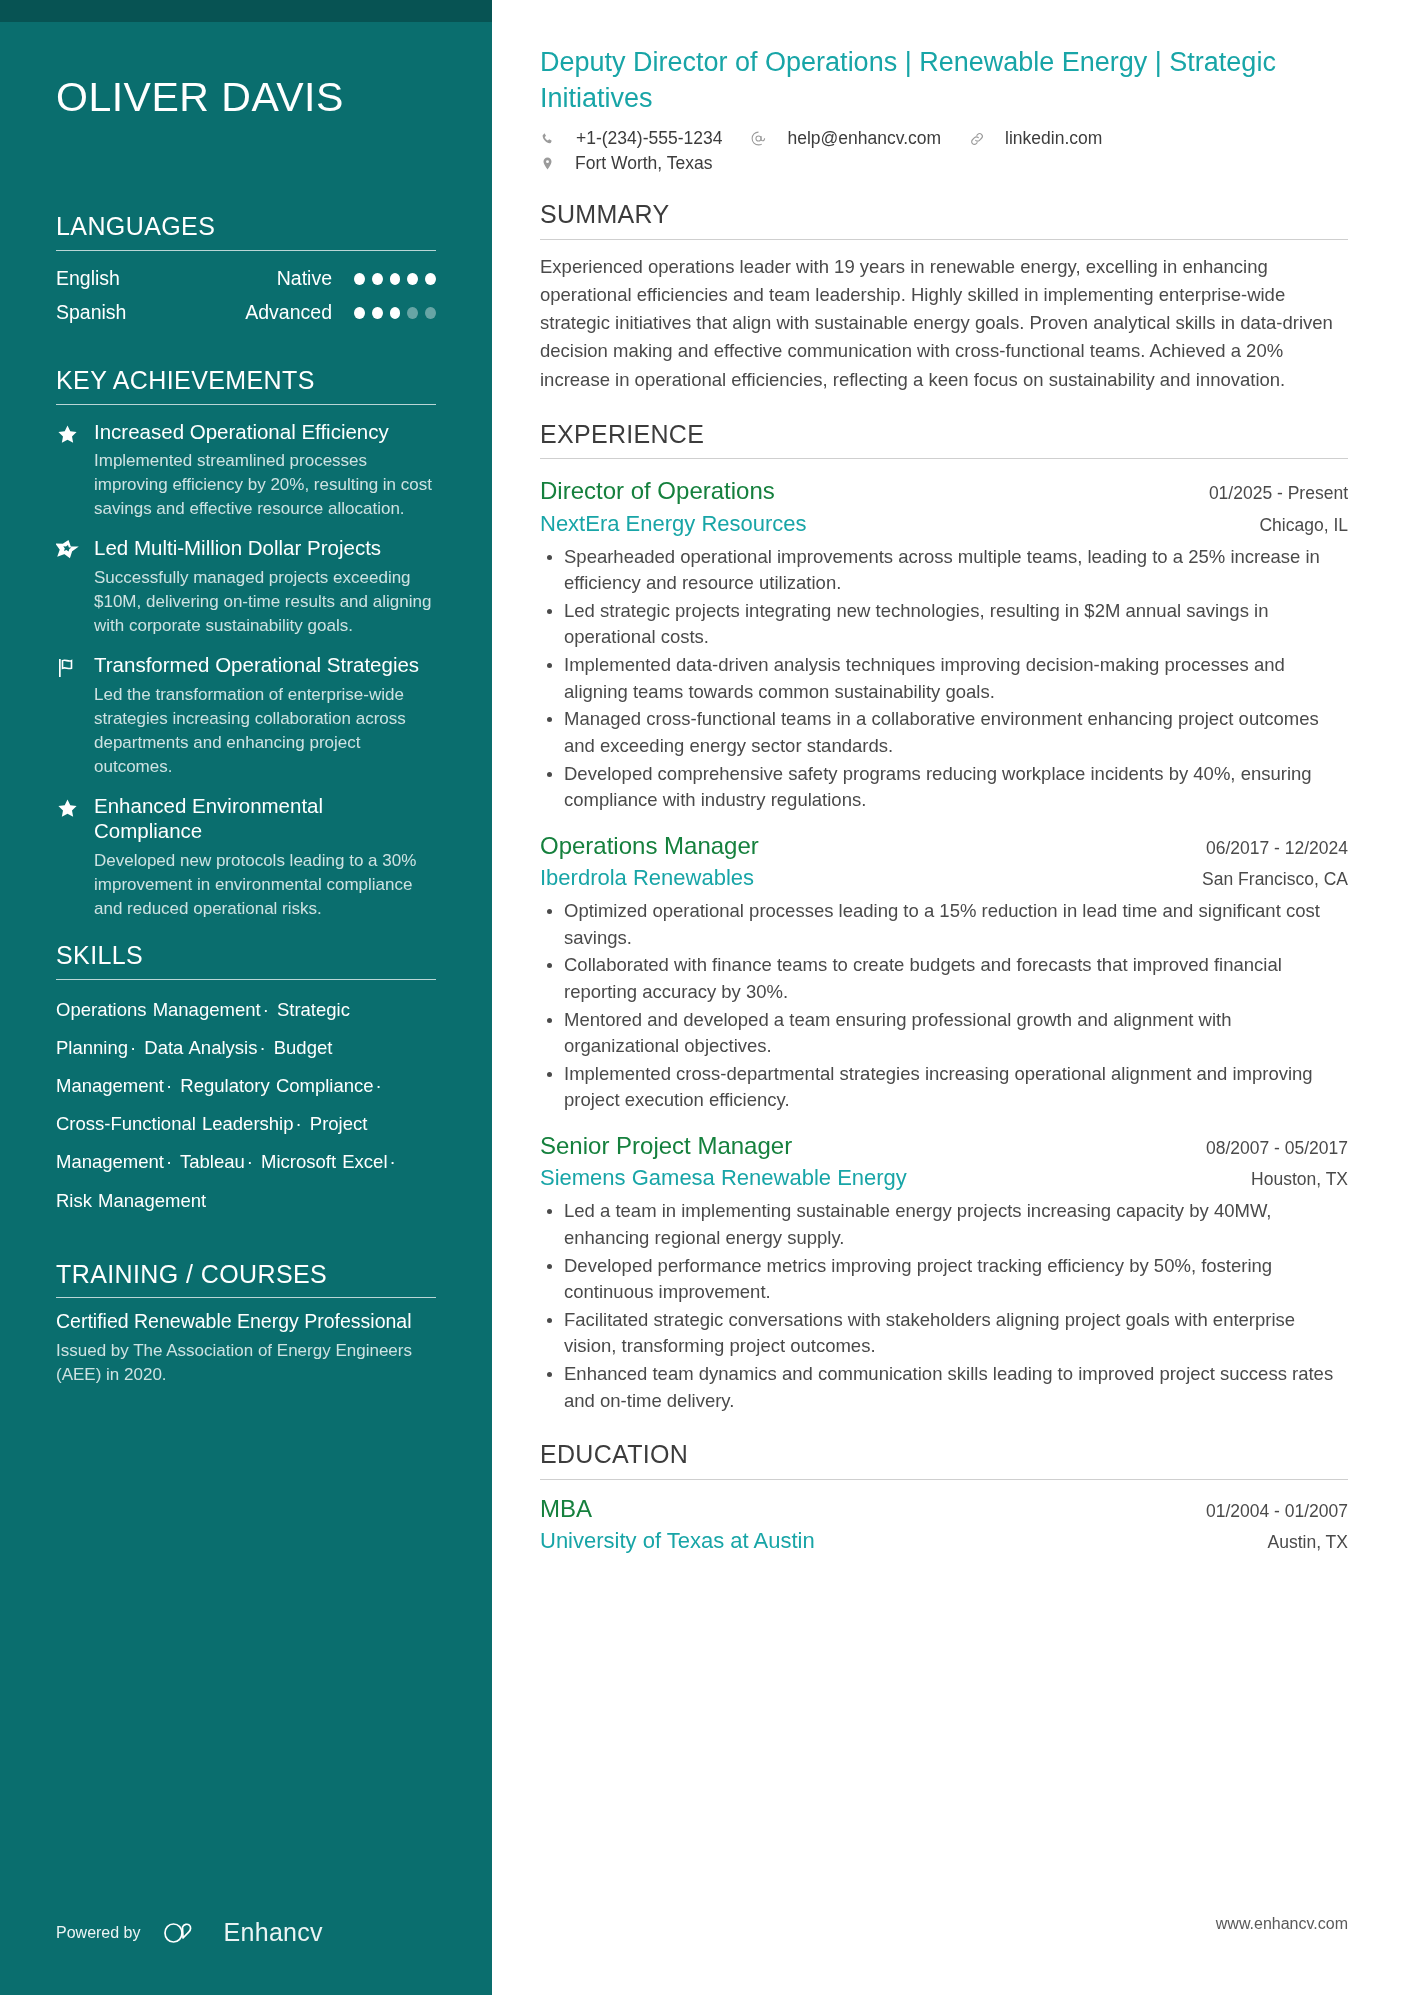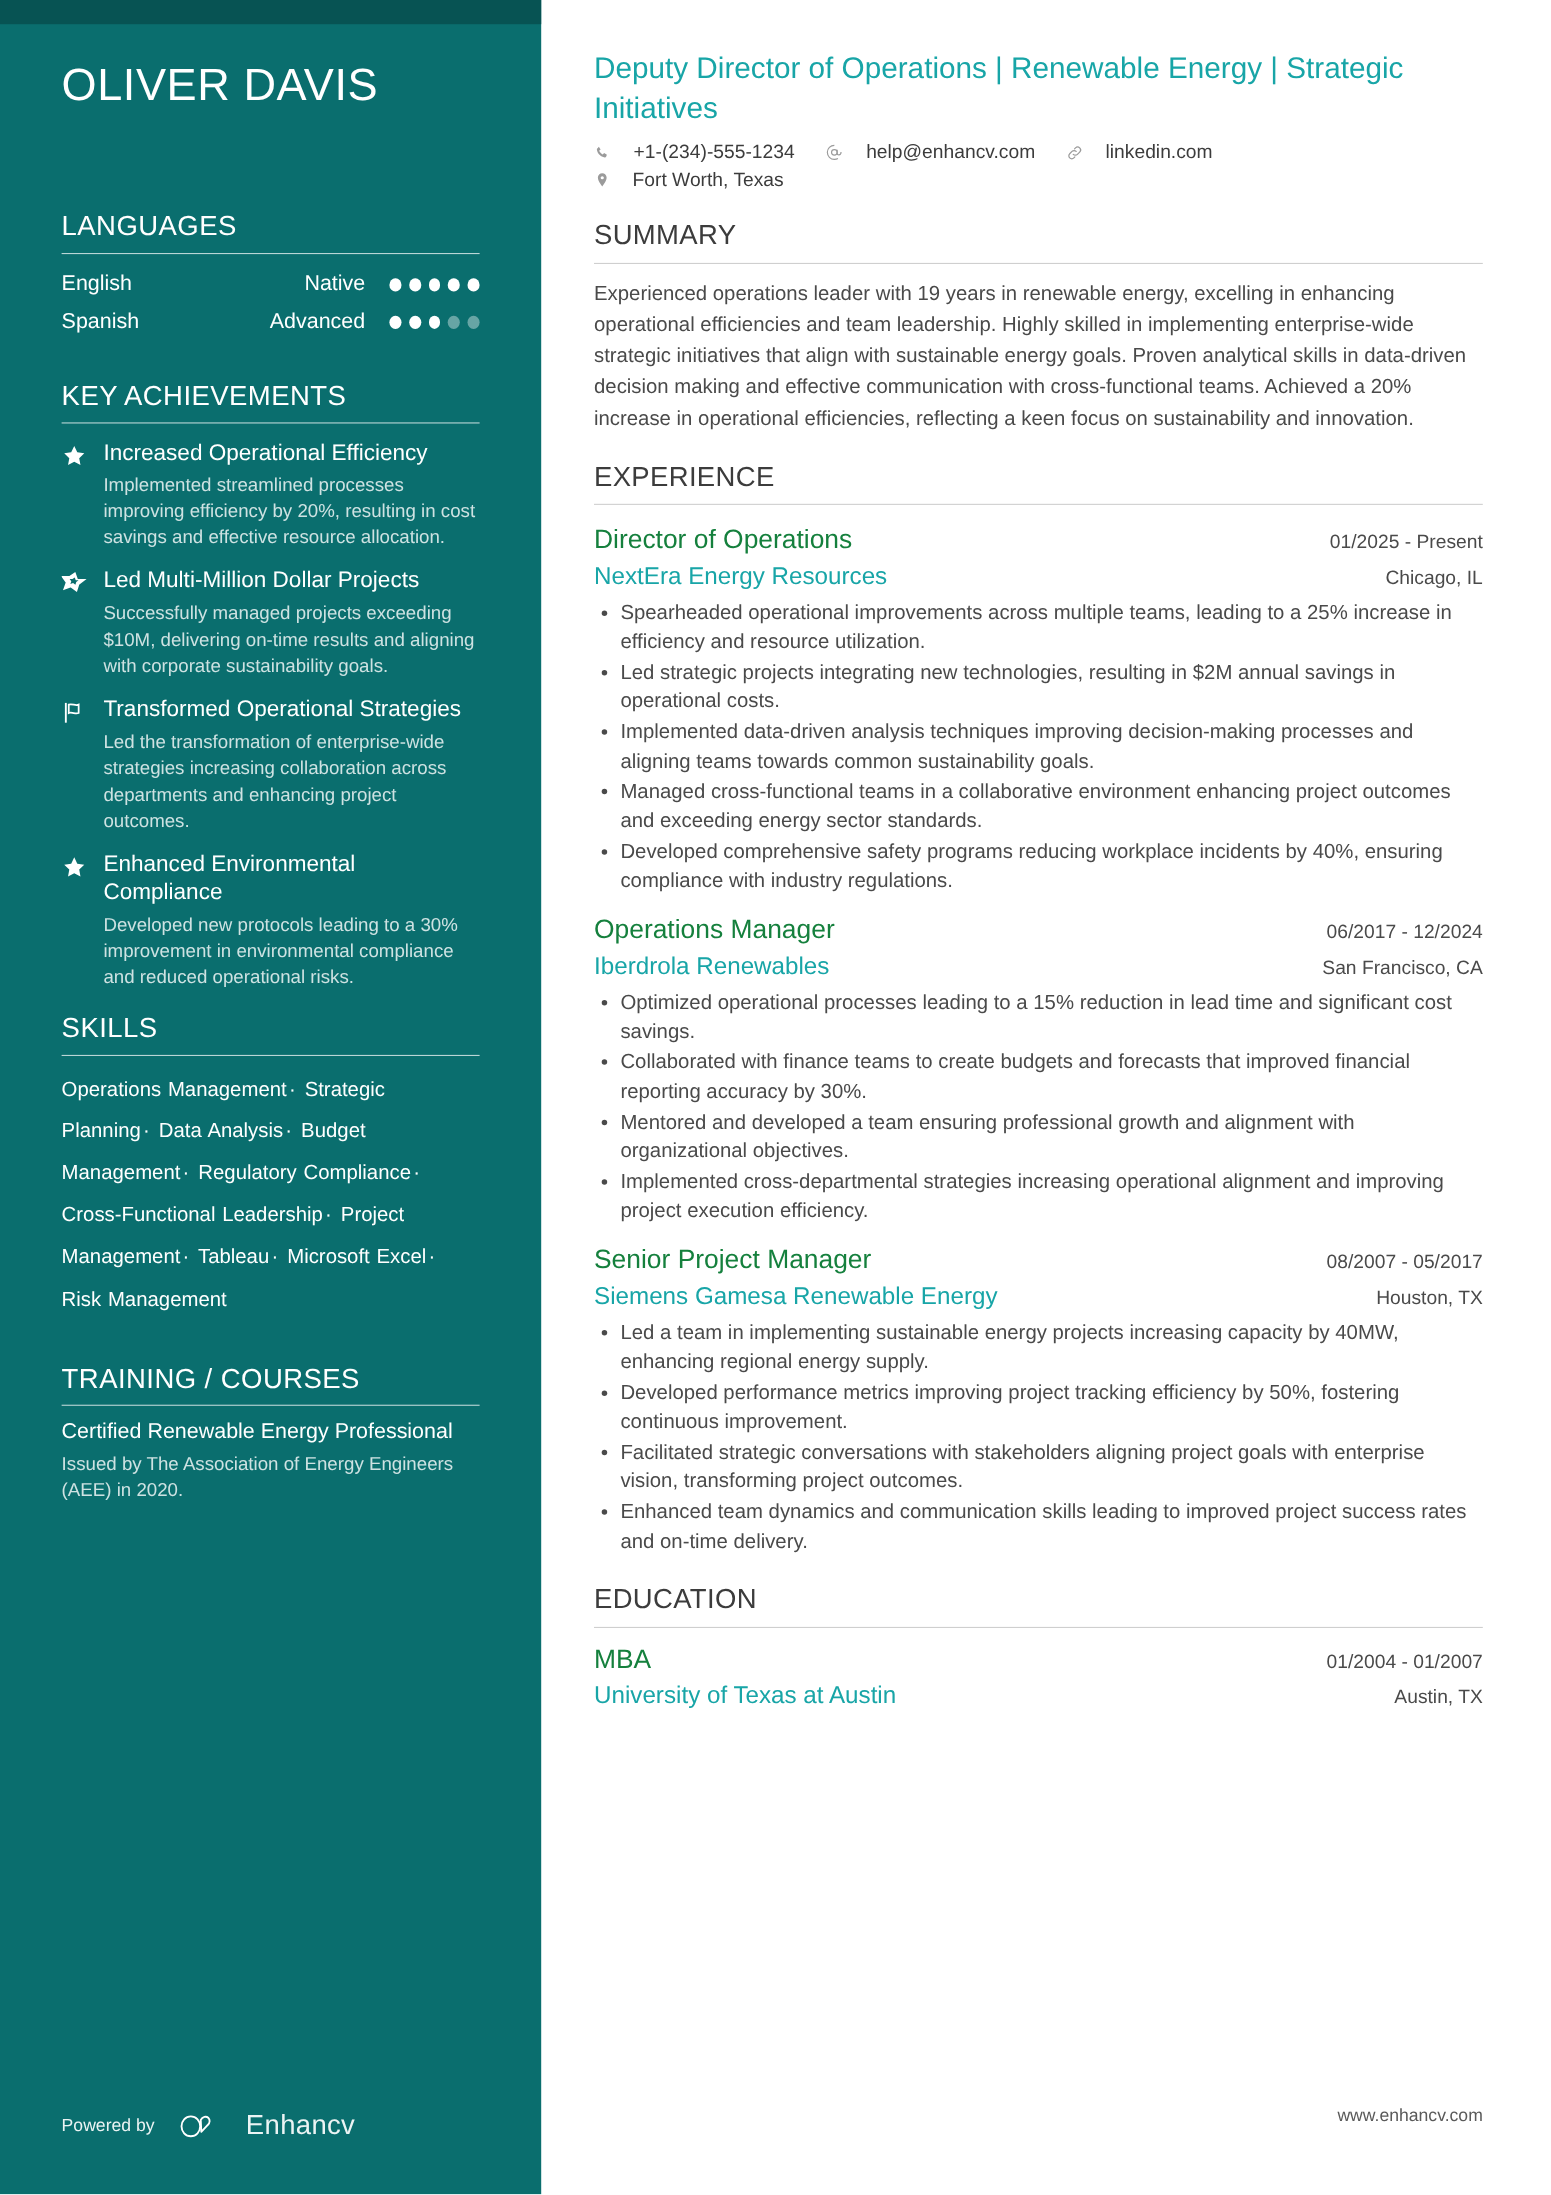--- a/index.html
+++ b/index.html
@@ -37,20 +37,21 @@
   }
 
   .name {
     font-size: 41px;
     font-weight: 400;
     letter-spacing: 0.5px;
     color: #ffffff;
     padding-top: 55px;
     line-height: 1.1;
     white-space: nowrap;
+    margin-top: 20px;
   }
 
   .side-section { margin-top: 0; }
   .side-section.languages { margin-top: 92px; }
   .side-section.achievements { margin-top: 36px; }
   .side-section.skills { margin-top: 20px; }
   .side-section.training { margin-top: 40px; }
 
   .side-heading {
     font-size: 25px;

